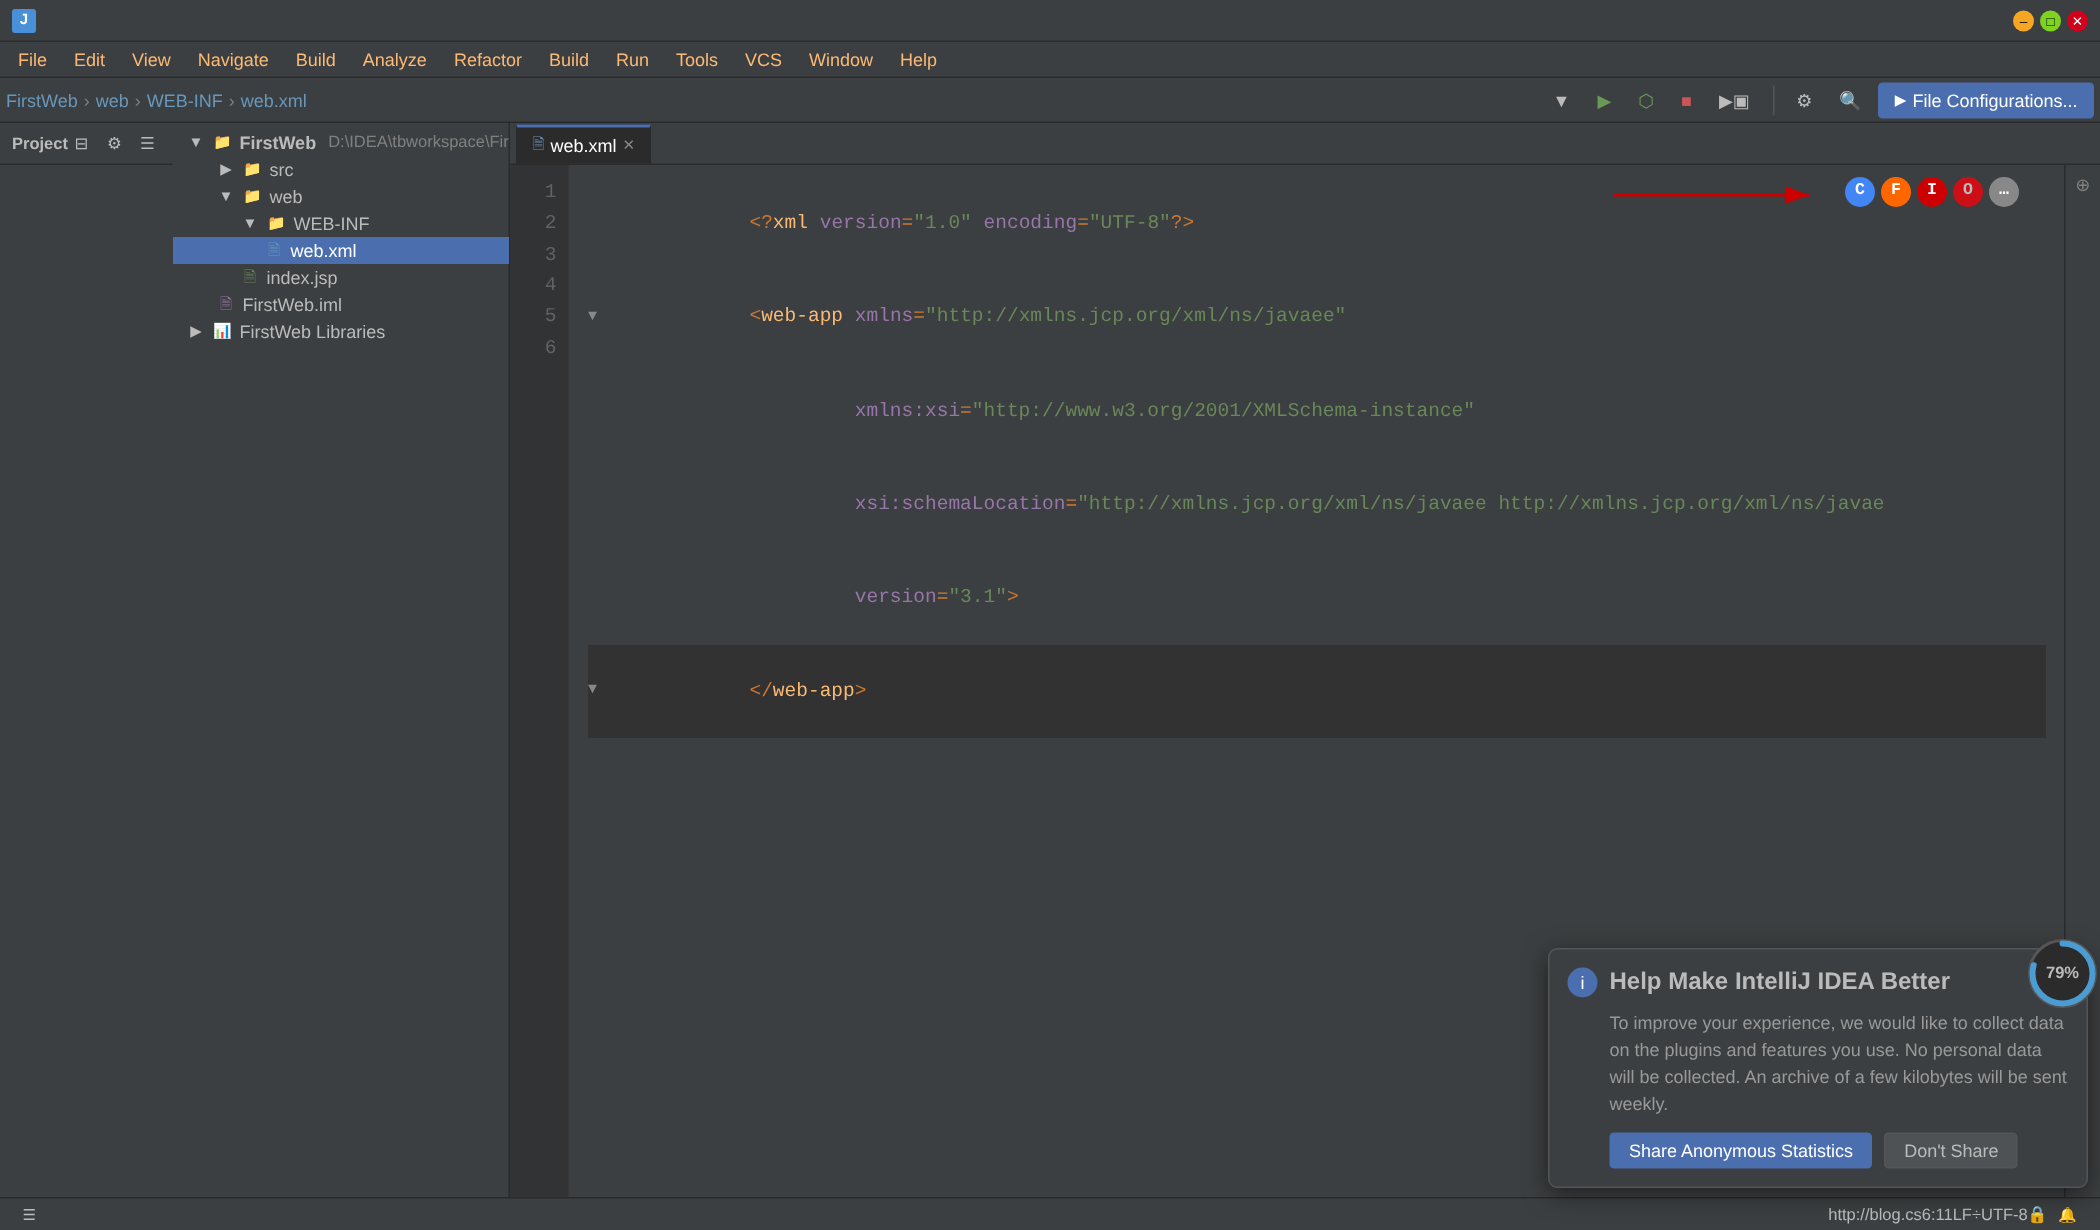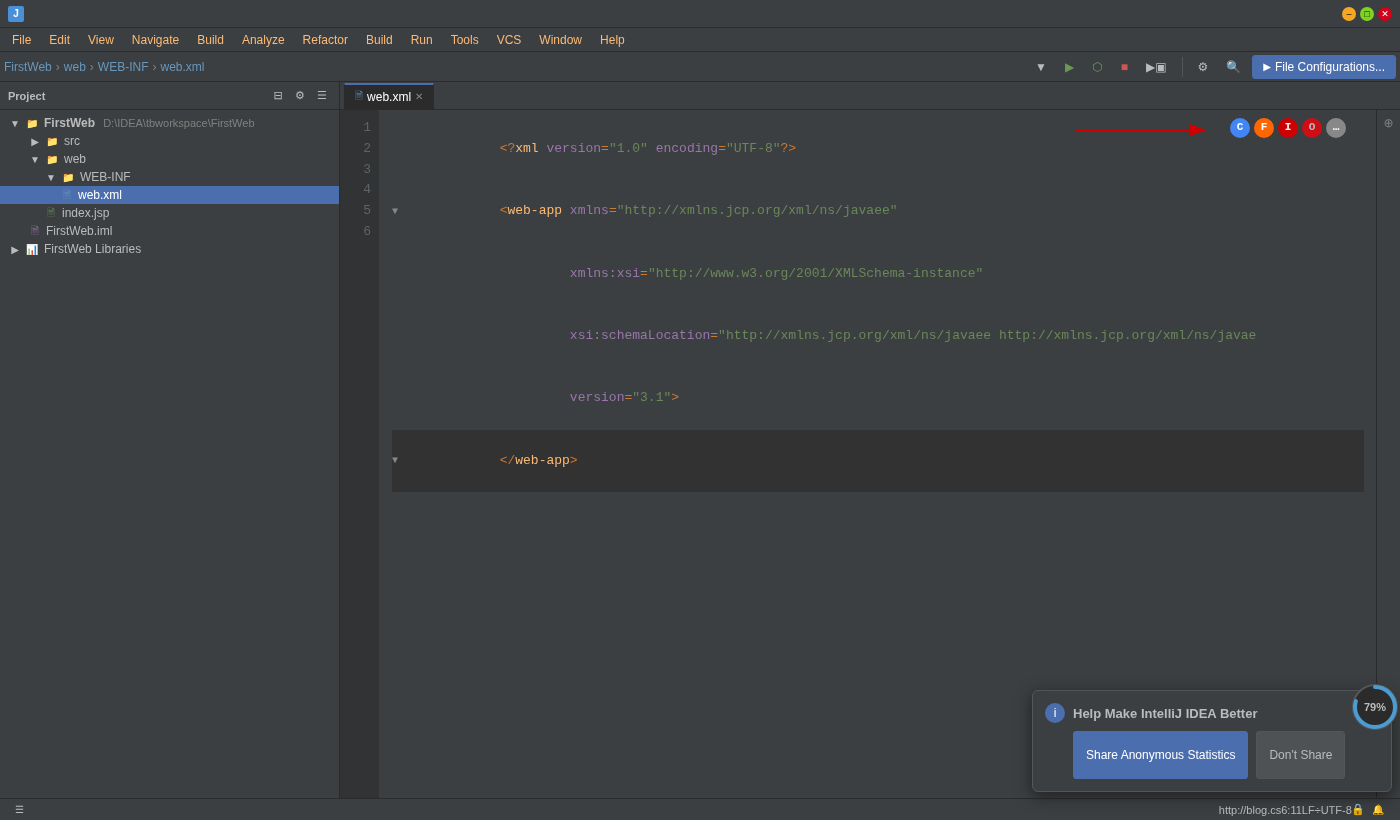--- a/index.html
+++ b/index.html
@@ -86,21 +86,21 @@
       color: #808080;
       margin: 0 2px;
     }
 
     
     .sidebar {
       width: 340px;
       background: #3c3f41;
       border-right: 1px solid #2b2b2b;
       display: flex;
-      flex-direction: column;
+      flex-direction: row;
     }
     .sidebar-header {
       display: flex;
       align-items: center;
       justify-content: space-between;
       padding: 4px 8px;
       background: #3c3f41;
       border-bottom: 1px solid #2b2b2b;
       height: 28px;
     }
@@ -355,39 +355,39 @@
     .notification-icon {
       width: 20px; height: 20px;
       border-radius: 50%;
       background: #4b6eaf;
       display: flex; align-items: center; justify-content: center;
       color: white;
       font-size: 12px;
       flex-shrink: 0;
     }
     .notification-title {
-      font-size: 13px;
+      font-size: 16px;
       font-weight: bold;
       color: #bbbbbb;
     }
     .notification-body {
       font-size: 12px;
       color: #999;
       line-height: 1.5;
       margin-bottom: 10px;
       padding-left: 28px;
     }
     .notification-actions {
       display: flex;
       gap: 8px;
       justify-content: flex-start;
       padding-left: 28px;
     }
     .notif-btn {
-      padding: 16px 12px;
+      padding: 4px 12px;
       border: 1px solid #555;
       border-radius: 3px;
       background: #4e5254;
       color: #bbbbbb;
       cursor: pointer;
       font-size: 12px;
     }
     .notif-btn.primary { background: #4b6eaf; border-color: #4b6eaf; color: white; }
     .im-icon {
       font-size: 13px;
@@ -629,20 +629,21 @@
   <span class="im-icon">🎤</span>
 </div>
 
 <div class="notification-popup">
   <div class="notification-header">
     <div class="notification-icon">
       <span>i</span>
     </div>
     <span class="notification-title">Help Make IntelliJ IDEA Better</span>
   </div>
+  <div class="notification-body">To improve your experience, we would like to collect data on the plugins and features you use. No personal data will be collected. An archive of a few kilobytes will be sent weekly.</div>
   <div class="notification-actions">
     <button class="notif-btn primary">Share Anonymous Statistics</button>
     <button class="notif-btn">Don't Share</button>
   </div>
 
   <div style="position:absolute; top:-10px; right:-10px; width:52px; height:52px;">
     <svg width="52" height="52" viewBox="0 0 52 52">
       <circle cx="26" cy="26" r="22" fill="#2b2b2b" stroke="#555" stroke-width="2"></circle>
       <circle cx="26" cy="26" r="20" fill="none" stroke="#4b9cd3" stroke-width="4" stroke-dasharray="99.7 138.2" stroke-linecap="round" transform="rotate(-90 26 26)"></circle>
     </svg>

